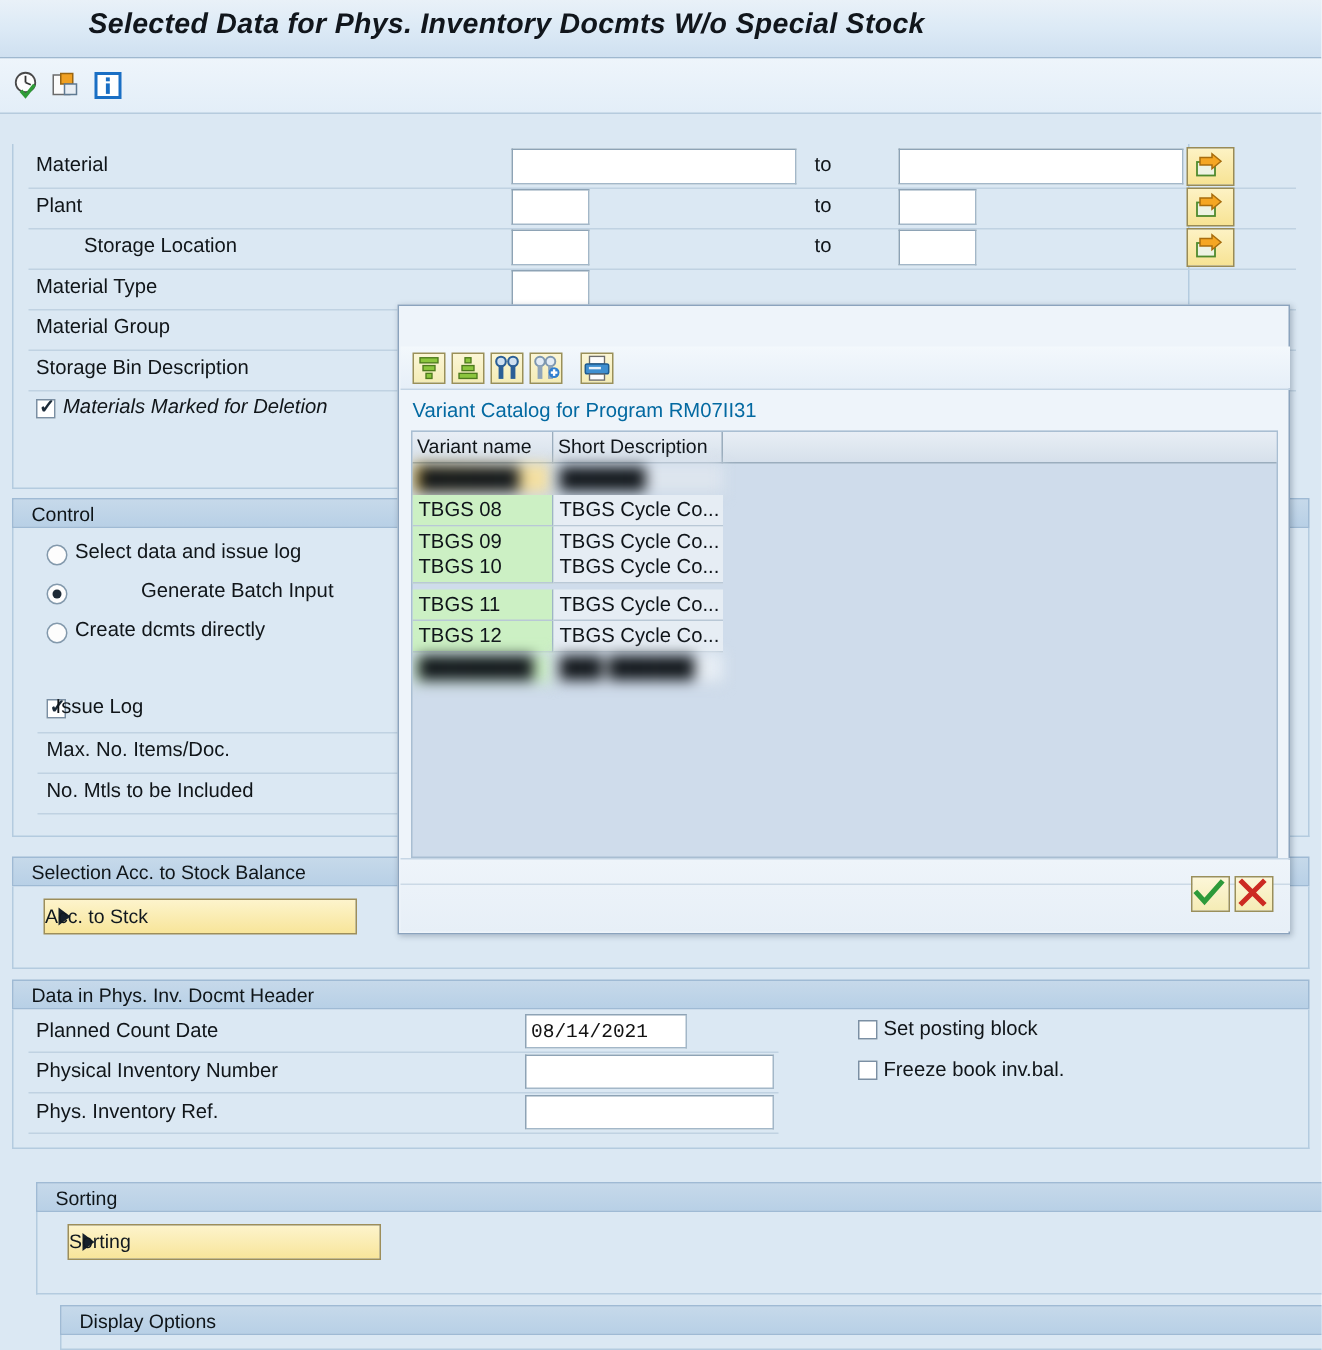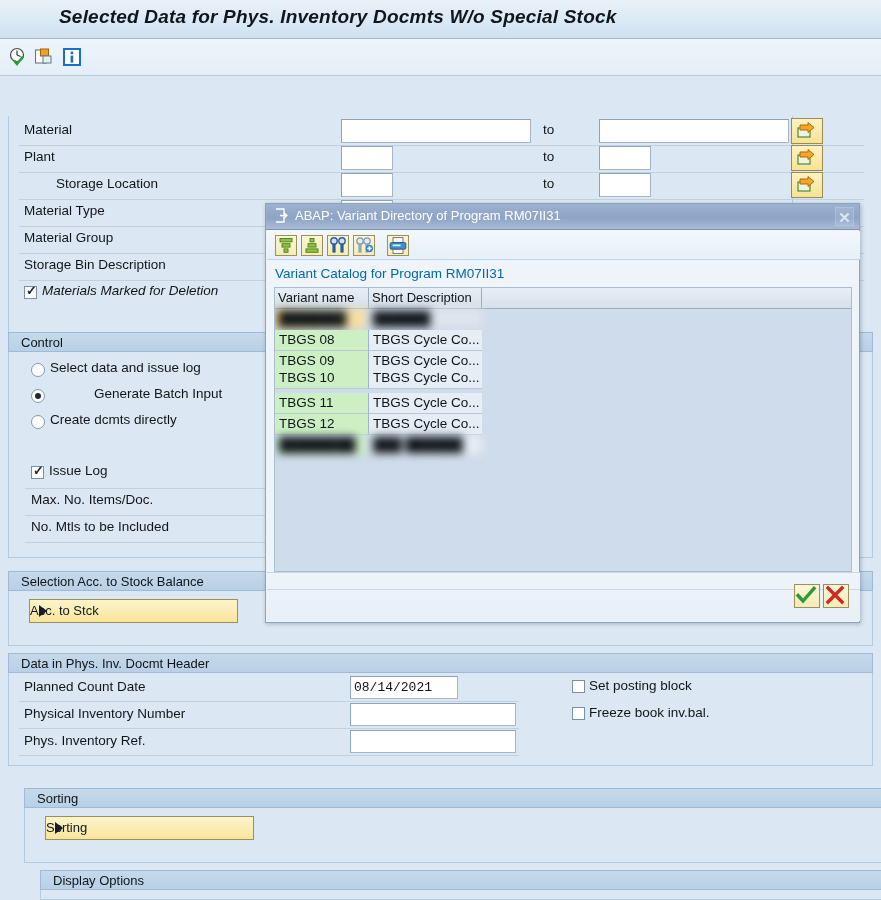--- a/index.html
+++ b/index.html
@@ -253,21 +253,21 @@
         <rect x="2" y="2" width="16" height="16" fill="#ffffff" stroke="#1a6fc4" stroke-width="2"></rect>
         <rect x="8.6" y="4.6" width="2.6" height="2.6" fill="#1a6fc4"></rect>
         <rect x="8.6" y="8.6" width="2.6" height="7" fill="#1a6fc4"></rect>
       </svg>
     </div>
   </div>
 
   <div class="screen">
 
     <div class="group" style="left:8px; top:16px; width:865px; height:250px;">
-      <div class="gbody" style="top:24px; width:785px; height:230px;">
+      <div class="gbody" style="top:4px; width:785px; height:230px;">
 
         <div class="lbl" style="left:15px; top:6px;">Material</div>
         <input class="inp" style="left: 332px; top: 3px; width: 190px; height: 24px;" type="text">
         <div class="tolbl" style="left:534px; top:6px;">to</div>
         <input class="inp" style="left: 590px; top: 3px; width: 190px; height: 24px;" type="text">
         <div class="msbtn" style="left:782px; top:2px;">
           <svg width="30" height="24" viewBox="0 0 30 24">
             <rect x="6" y="9" width="12" height="9" fill="#eef3e3" stroke="#4f8a2d" stroke-width="1.2"></rect>
             <path d="M10 3 h8 v-2.5 l6 5 -6 5 v-2.5 h-8 z" transform="translate(-2,3)" fill="#f5a623" stroke="#a86c0d" stroke-width="1"></path>
           </svg>
@@ -322,21 +322,21 @@
         <div class="rad" style="left:22px; top:11px;"></div>
         <div class="lbl" style="left:41px; top:8px;">Select data and issue log</div>
 
         <div class="rad on" style="left:22px; top:37px;"></div>
         <div class="lbl" style="left:41px; top:34px;margin-left:44px;">Generate Batch Input</div>
 
         <div class="rad" style="left:22px; top:63px;"></div>
         <div class="lbl" style="left:41px; top:60px;">Create dcmts directly</div>
 
         <div class="cbx checked" style="left:22px; top:114px;"></div>
-        <div class="lbl" style="left:40px; top:111px;">Issue Log</div>
+        <div class="lbl" style="left:28px; top:111px;">Issue Log</div>
 
         <div class="rowline" style="left:16px; top:136px; width:250px;"></div>
         <div class="lbl" style="left:22px; top:140px;">Max. No. Items/Doc.</div>
 
         <div class="rowline" style="left:16px; top:163px; width:250px;"></div>
         <div class="lbl" style="left:22px; top:167px;">No. Mtls to be Included</div>
         <div class="rowline" style="left:16px; top:190px; width:250px;"></div>
       </div>
     </div>
 
@@ -392,30 +392,20 @@
       <div class="ghead" style="width:865px;">
         <span>Display Options</span>
       </div>
       <div class="gbody" style="top:20px; width:865px; height:10px;"></div>
     </div>
 
   </div>
 
   <div class="dlg">
 
-    <div class="dlg-title">
-      <span style="position:absolute;left:8px;top:4px;">
-        <svg width="15" height="15" viewBox="0 0 15 15">
-          <path d="M2 1 h8 v13 h-8" fill="none" stroke="#ffffff" stroke-width="1.3"></path>
-          <path d="M6 7.5 h7 M10 4.6 l3 2.9 -3 2.9" fill="none" stroke="#ffffff" stroke-width="1.3"></path>
-        </svg>
-      </span>
-      <div class="dt">ABAP: Variant Directory of Program RM07II31</div>
-      <div class="dlg-close">✕</div>
-    </div>
 
     <div class="dlg-toolbar">
       <div class="dtb" style="left:8px;">
         <svg width="20" height="19" viewBox="0 0 20 19">
           <rect x="4" y="2.5" width="12" height="3.4" fill="#8cc63e" stroke="#4d7a1c" stroke-width=".9"></rect>
           <rect x="6" y="7.7" width="8" height="3.4" fill="#8cc63e" stroke="#4d7a1c" stroke-width=".9"></rect>
           <rect x="8" y="12.9" width="4" height="3.4" fill="#8cc63e" stroke="#4d7a1c" stroke-width=".9"></rect>
         </svg>
       </div>
       <div class="dtb" style="left:34px;">

